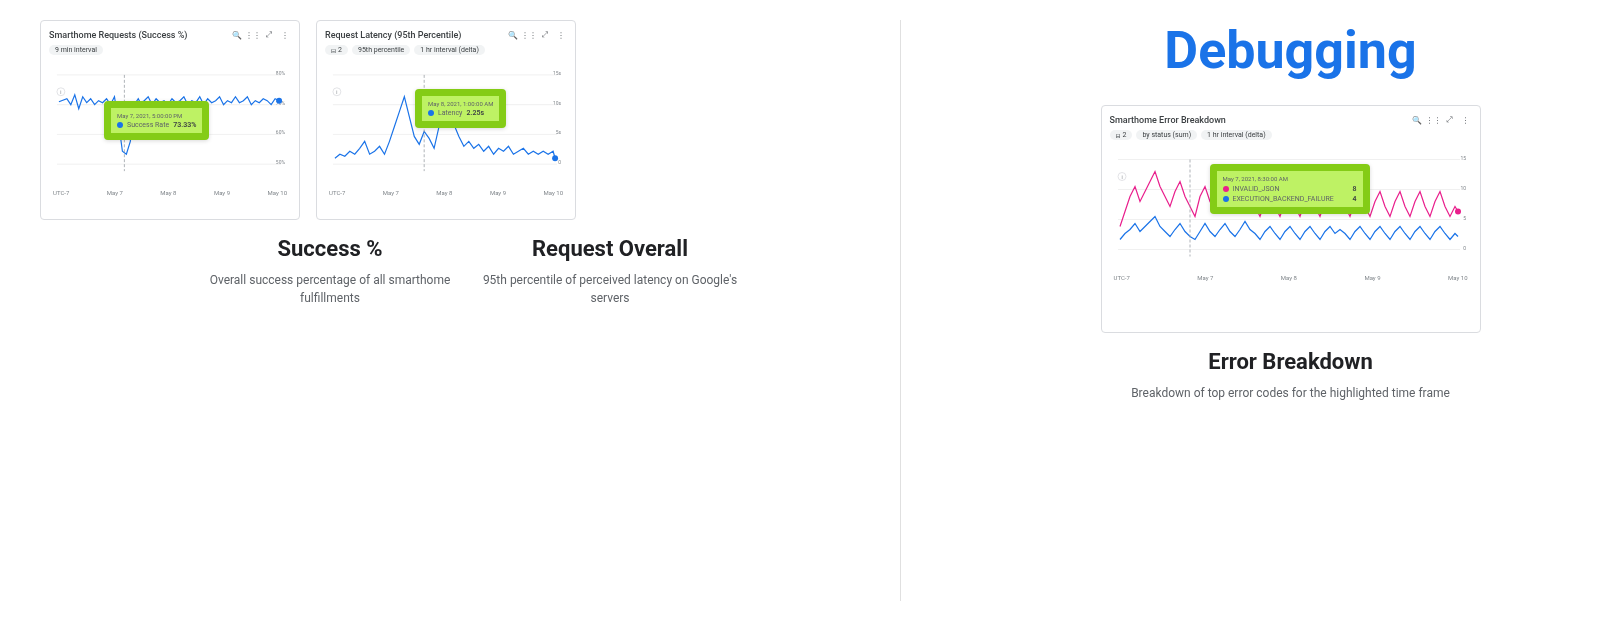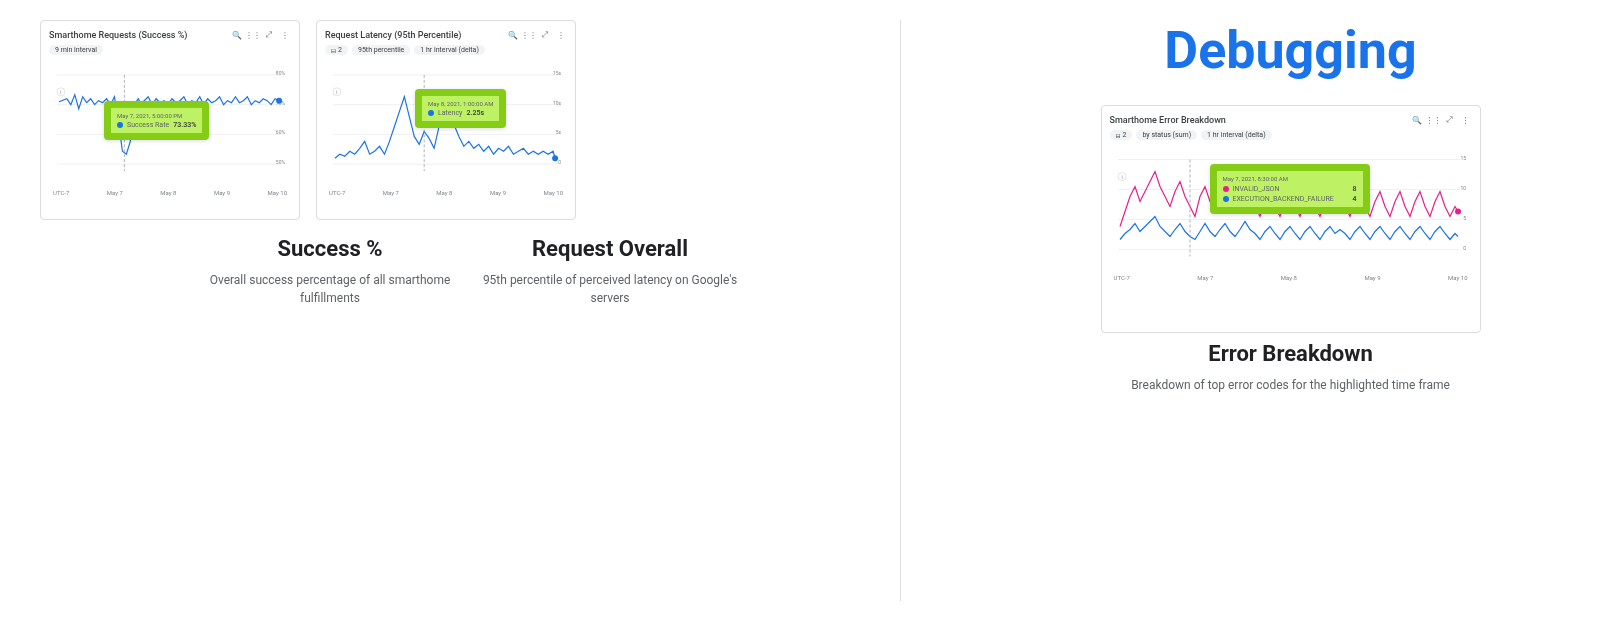--- a/index.html
+++ b/index.html
@@ -192,21 +192,21 @@
       border-radius: 4px;
       width: 380px;
       height: 228px;
       padding: 8px;
       position: relative;
     }
 
     .right-info-item {
       width: 380px;
       text-align: center;
-      margin-top: 8px;
+      margin-top: 16px;
     }
 
     
     .dashed-line {
       stroke: #9aa0a6;
       stroke-width: 0.8;
       stroke-dasharray: 3,2;
     }
   </style>
 </head>

